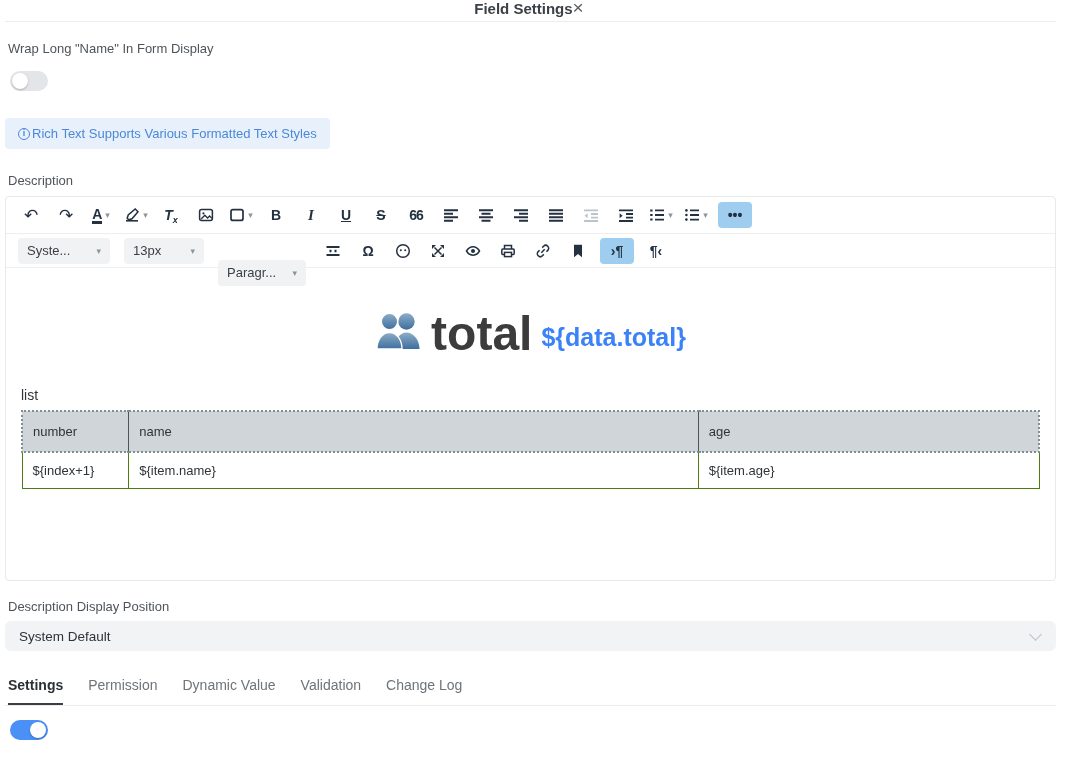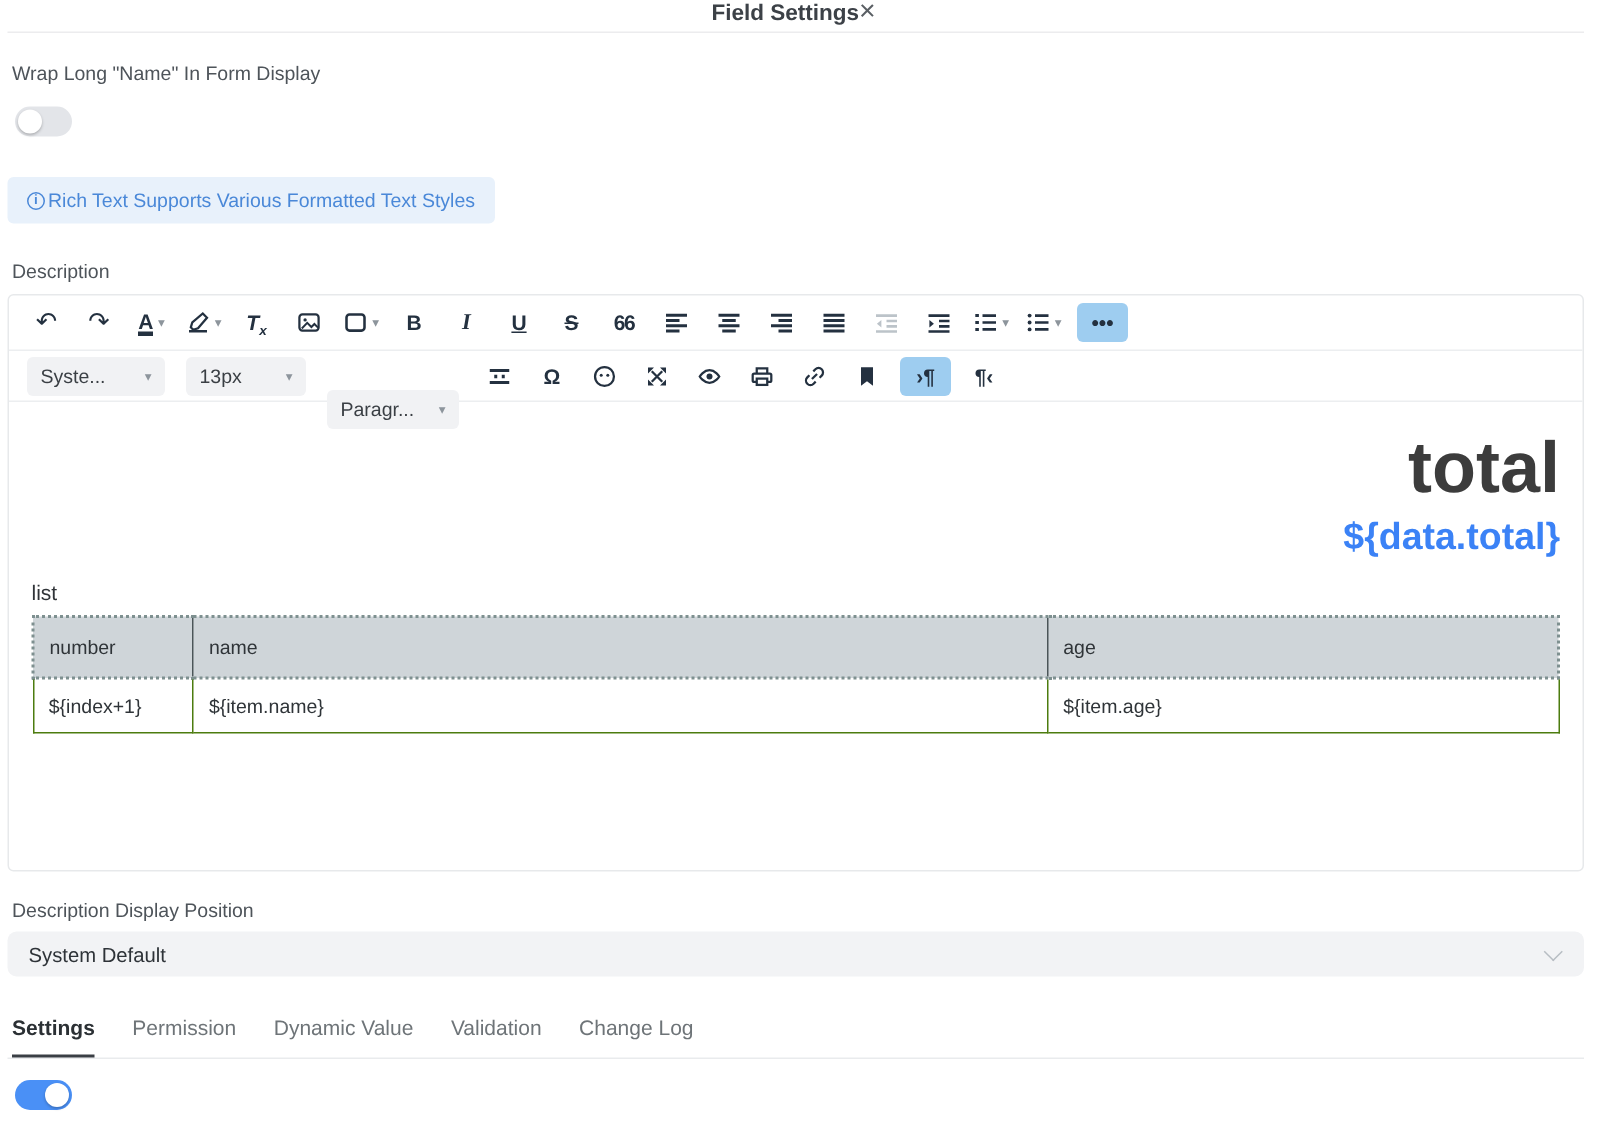--- a/index.html
+++ b/index.html
@@ -59,21 +59,21 @@
   .pmark { font-size:14px; font-weight:700; }
 
   .pill { background:#f1f2f4; border-radius:4px; height:26px; padding:12px 9px; margin-right:14px;
     display:inline-flex; align-items:center; justify-content:space-between; gap:10px;
     font-size:13px; color:#3a3f44; border:none; cursor:pointer; }
   .pill-font { min-width:92px; } .pill-size { min-width:80px; } .pill-para { min-width:88px;margin-top:44px; }
 
   
   .ed-content { height:282px; padding:0 15px; }
   .ed-heading { display:flex; justify-content:center; align-items:flex-end; gap:9px;
-    margin-top:30px; height:58px;flex-direction:column; }
+    margin-top:30px; height:58px; }
   .ed-heading .word { font-size:48px; line-height:0.92; font-weight:700; color:#3c3c3c; }
   .ed-heading .var { font-size:25px; font-weight:700; color:#3b82f6; padding-bottom:4px; }
   .people-svg { margin-bottom:5px; }
   .ed-list-label { margin-top:31px; font-size:14px; color:#303438; }
 
   table.ed-table { width:100%; border-collapse:collapse; margin-top:7px; table-layout:fixed;
     font-size:13px; color:#2f3438; }
   .ed-table th { background:#cfd5d9; font-weight:400; text-align:left; padding:12px 10px;
     border-top:2px dotted #7e9090; border-bottom:2px dotted #7e9090;
     border-left:1px solid #4b5558; border-right:1px solid #4b5558; }

